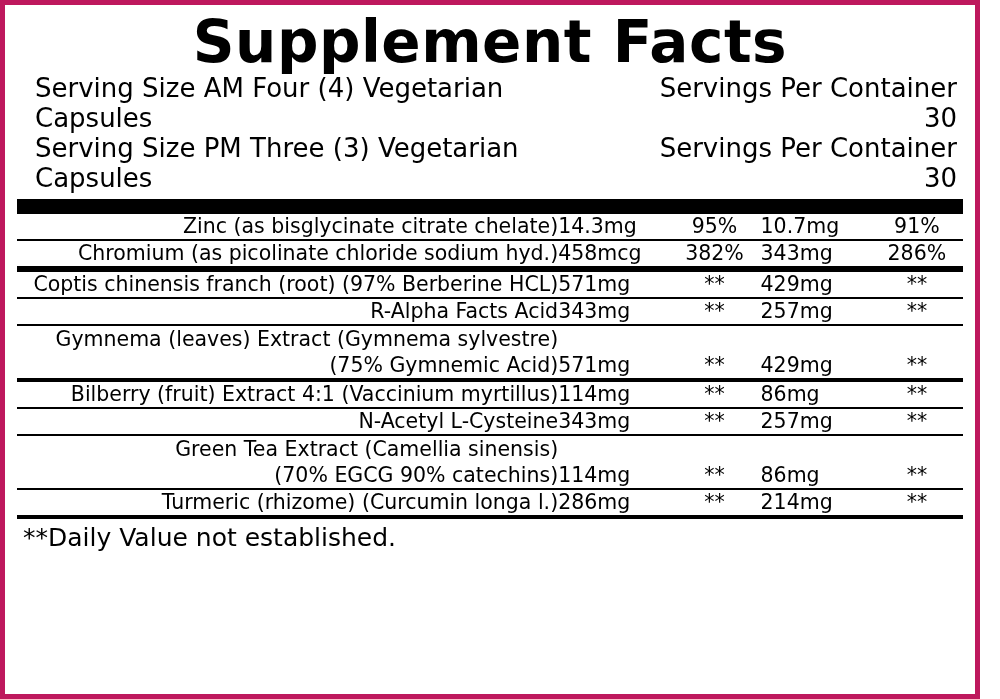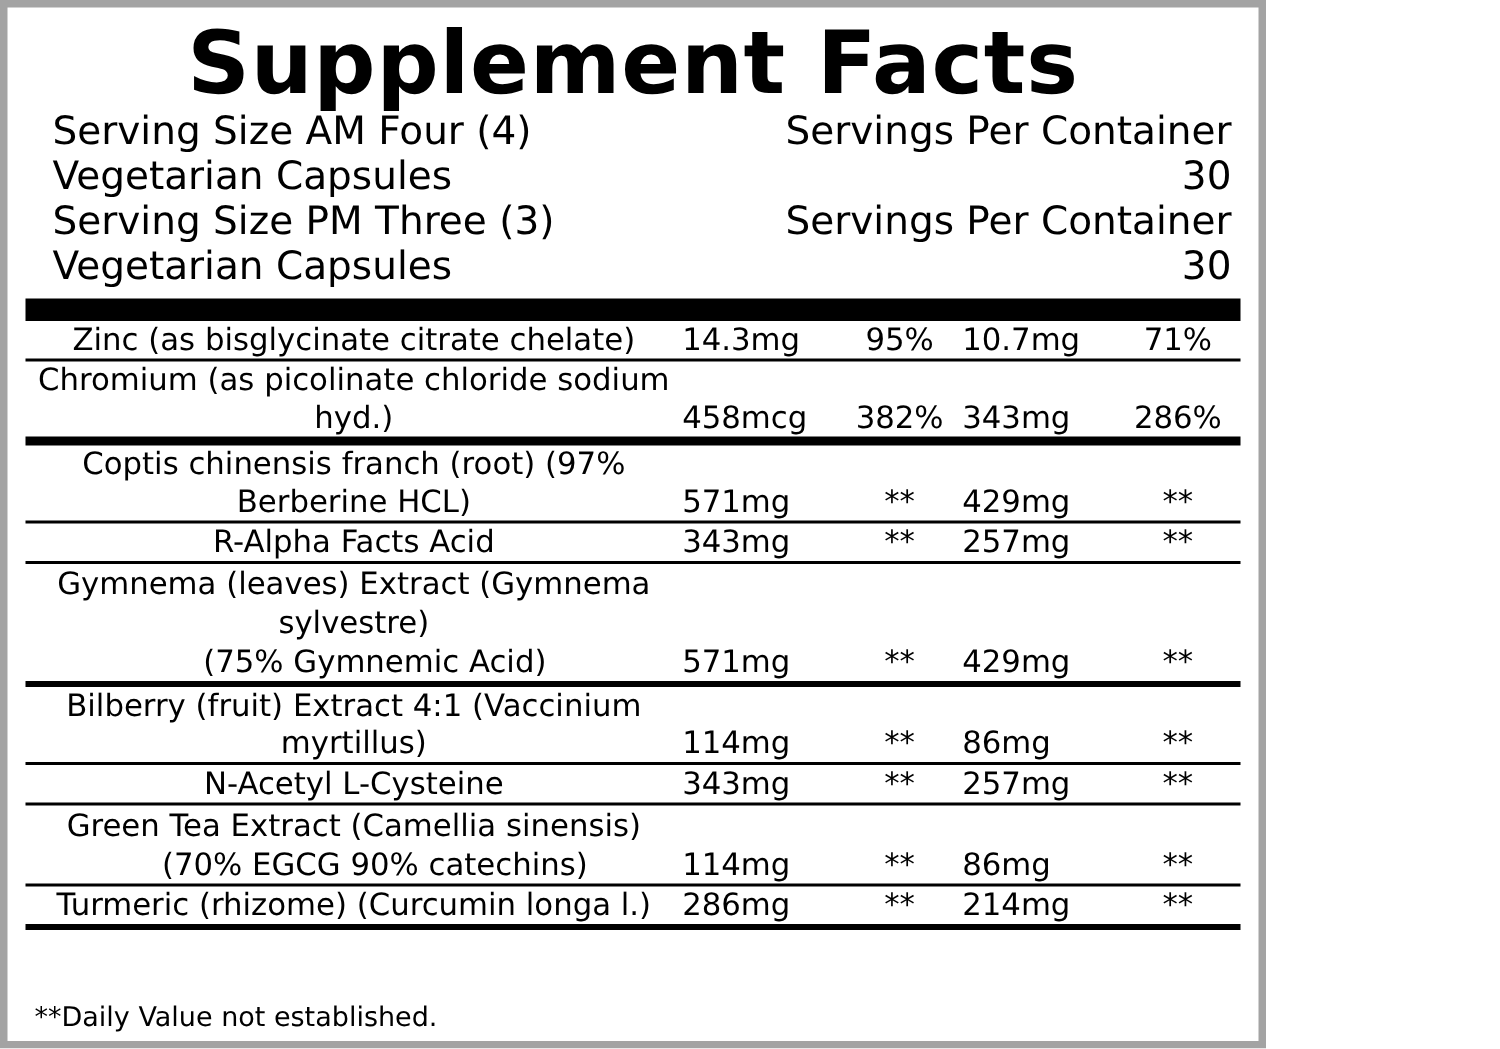--- a/index.html
+++ b/index.html
@@ -6,24 +6,24 @@
     margin: 0;
     padding: 0;
     background: #ffffff;
   }
   body {
     font-family: "DejaVu Sans", sans-serif;
     color: #000000;
   }
   #panel {
     position: relative;
-    width: 844px;
+    width: 980px;
     height: 699px;
     box-sizing: border-box;
-    border: 5px solid #a3a3a3;
+    border: 5px solid #be185d;
     background: #ffffff;
     overflow: hidden;
   }
   .inner {
     position: absolute;
     left: 12px;
     right: 12px;
     top: 6px;
   }
   .title {
@@ -54,21 +54,21 @@
 
   table.facts {
     width: 100%;
     border-collapse: collapse;
     font-size: 20.5px;
   }
   table.facts td {
     padding: 0;
     vertical-align: bottom;
   }
-  .col-name   { width: 540px; text-align: center; padding-left: 6px; }
+  .col-name   { width: 540px; text-align: right; padding-left: 6px; }
   .col-amt1   { width: 110px; text-align: left; }
   .col-dv1    { width: 92px;  text-align: center; }
   .col-amt2   { width: 110px; text-align: left; }
   .col-dv2    { width: 92px;  text-align: center; }
 
   .head-cell {
     text-align: center;
     font-size: 19px;
     line-height: 23px;
     padding-bottom: 3px;
@@ -94,24 +94,23 @@
     margin: 0;
   }
   .sep.thick hr {
     height: 6px;
   }
   .name-sub {
     display: block;
     padding-left: 28px;
   }
   .footnote {
-    font-size: 18px;
+    font-size: 25px;
     line-height: 26px;
     padding: 6px 0 0 6px;
-    margin-top: 40px;
   }
   .nowrap { white-space: nowrap; }
 </style>
 </head>
 <body>
 
 <div id="panel">
   <div class="inner">
 
     <div class="title">Supplement Facts</div>
@@ -134,21 +133,21 @@
             <td colspan="5">
               <hr>
             </td>
           </tr>
 
         <tr class="row">
           <td class="col-name">Zinc (as bisglycinate citrate chelate)</td>
           <td class="col-amt1">14.3mg</td>
           <td class="col-dv1">95%</td>
           <td class="col-amt2">10.7mg</td>
-          <td class="col-dv2">71%</td>
+          <td class="col-dv2">91%</td>
         </tr>
 
         <tr class="sep">
             <td colspan="5">
               <hr>
             </td>
           </tr>
 
         <tr class="row">
           <td class="col-name">Chromium (as picolinate chloride sodium hyd.)</td>

